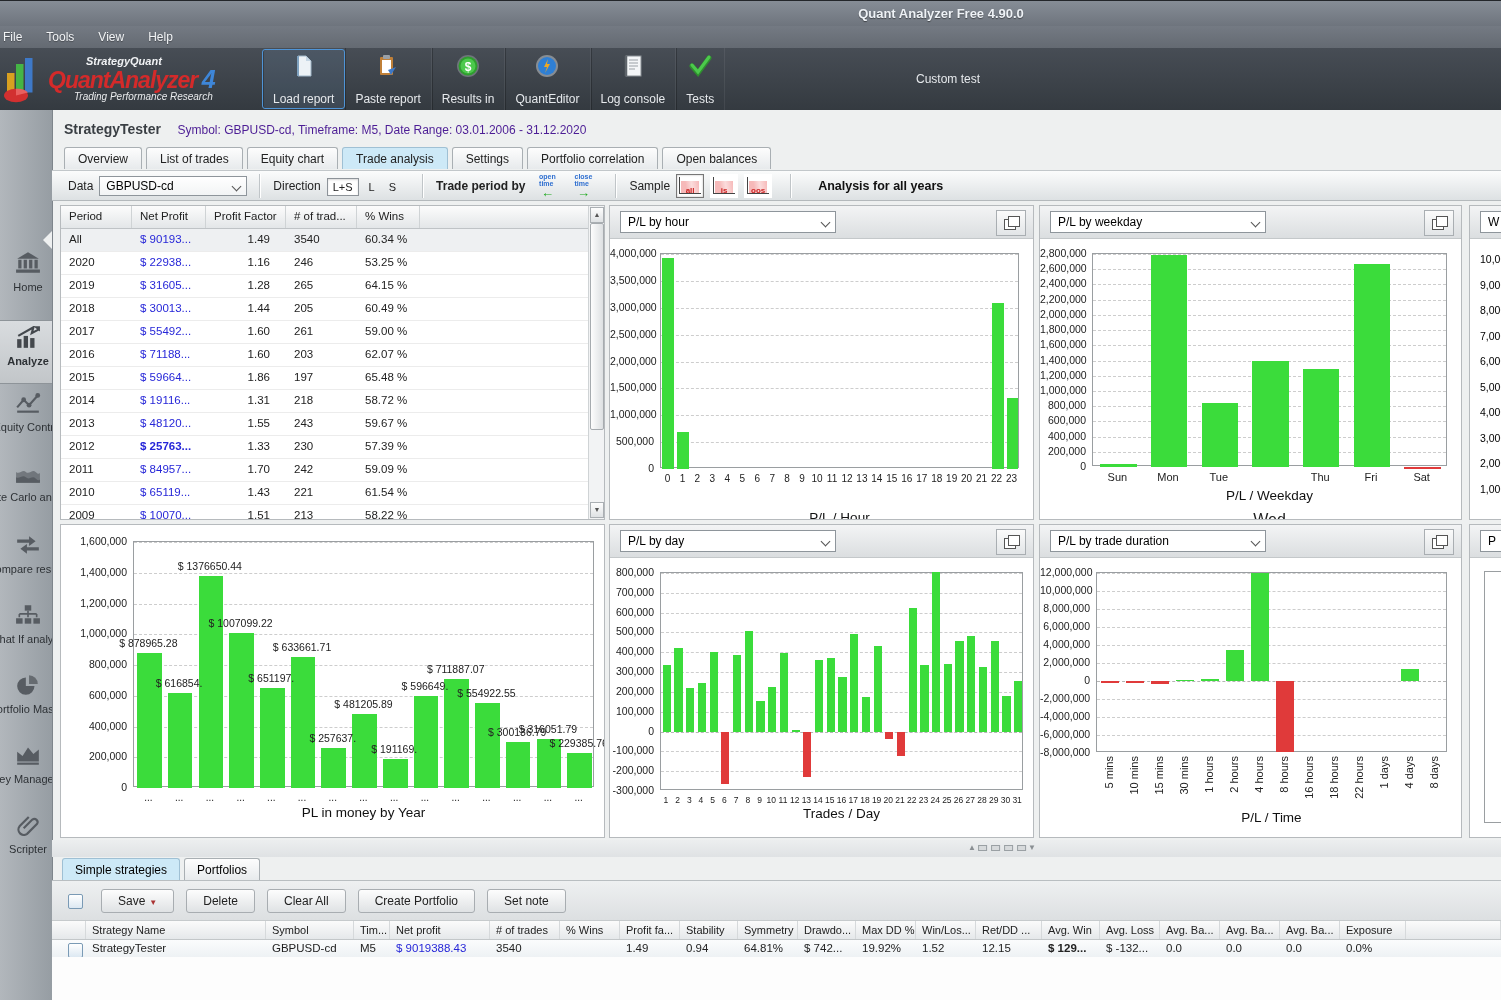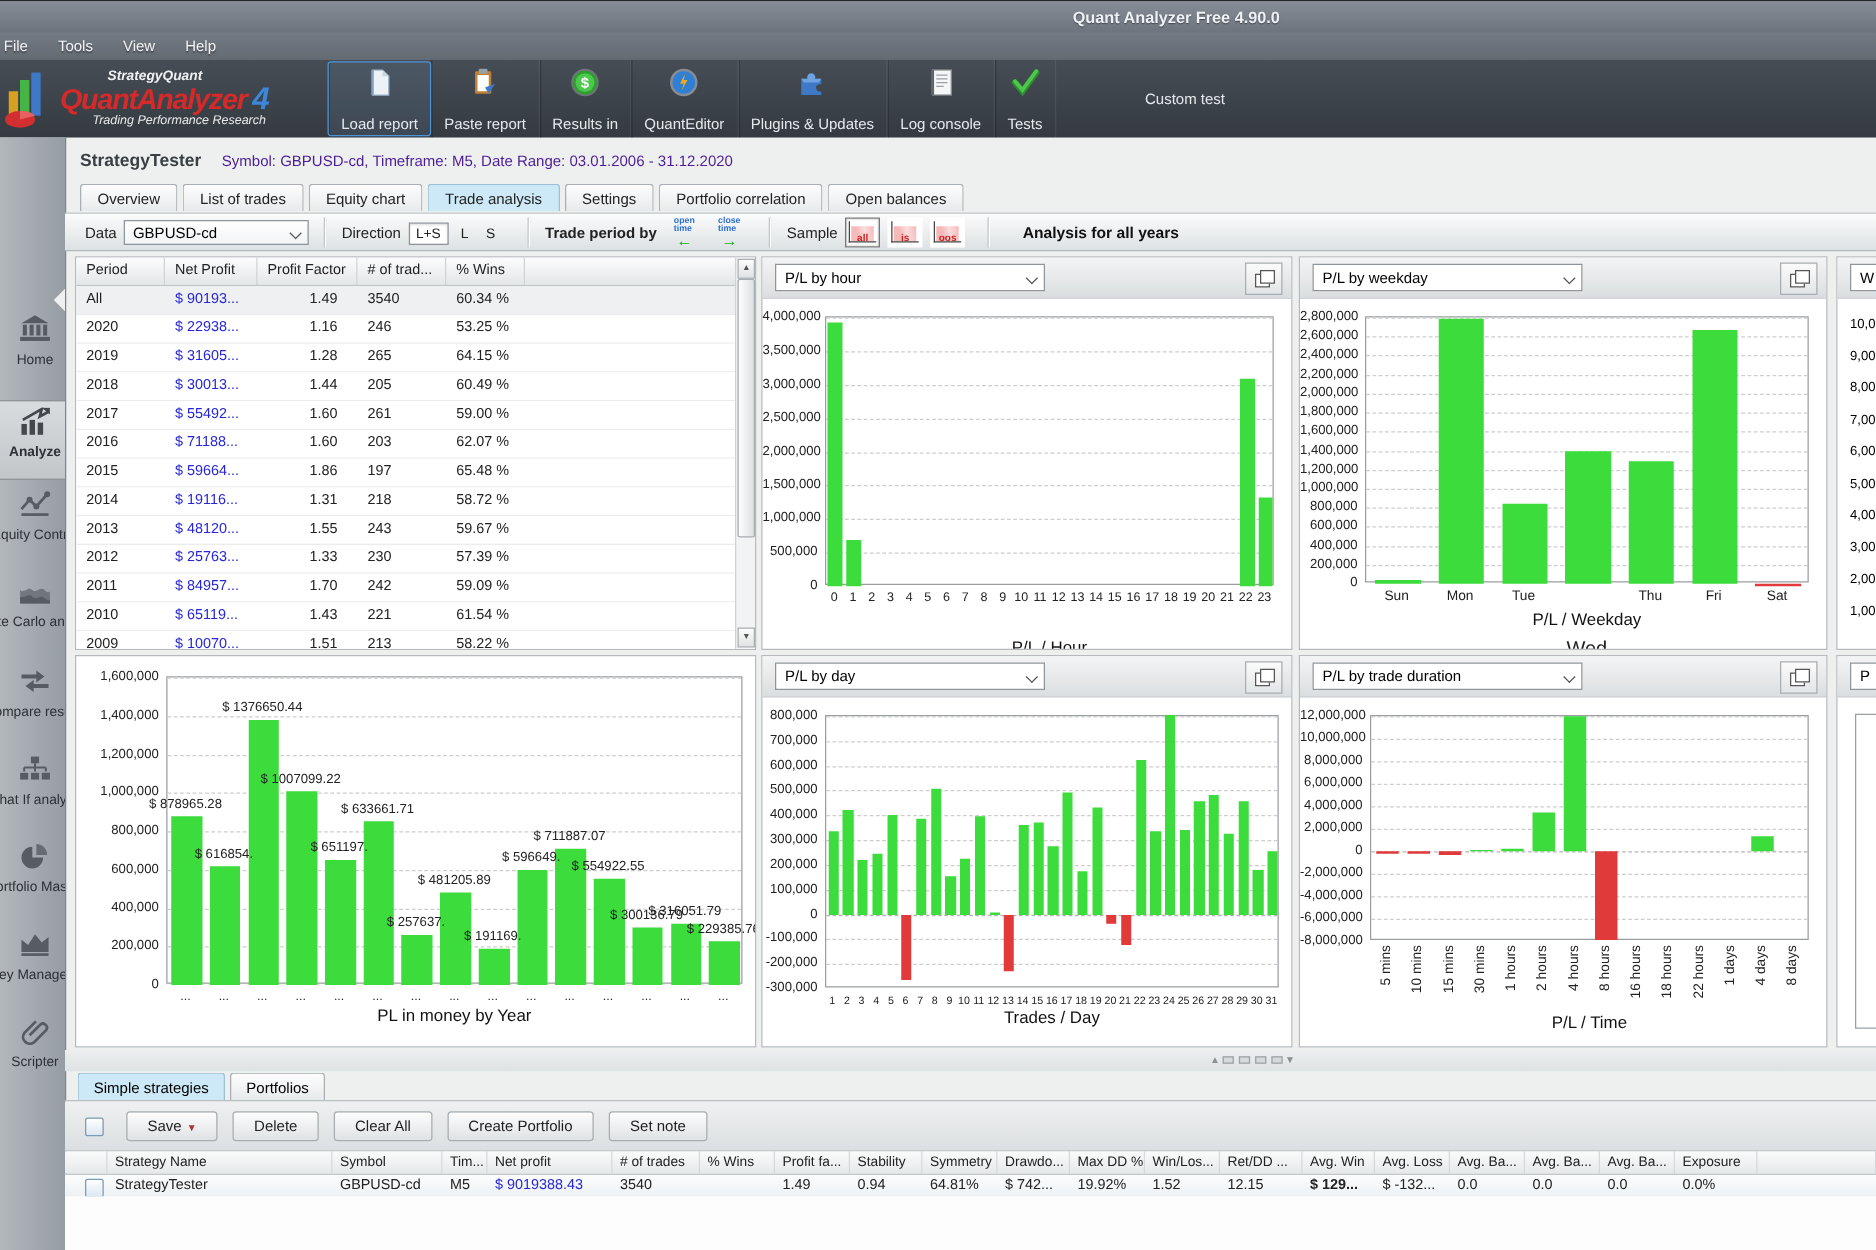--- a/index.html
+++ b/index.html
@@ -194,29 +194,20 @@
             <circle cx="12" cy="12" r="11" fill="#878d93"></circle>
             <circle cx="12" cy="12" r="9" fill="#2f7fd4"></circle>
             <path d="M13 5l-4 8h3l-2 6 5-9h-3z" fill="#f0a820"></path>
           </svg>
         </div>
         <div class="tlbl">QuantEditor</div>
       </div>
       <div class="tbtn">
         <div class="ticon">
           <svg width="24" height="24" viewBox="0 0 24 24">
-            <path d="M3 9h5a3.2 3.2 0 1 1 6 0h5v4.5a3 3 0 1 0 0 5.5V22H3z" fill="#3e79c8"></path>
-            <path d="M3 9h5a3.2 3.2 0 1 1 6 0h5l-2 3H5z" fill="#6ea2e0"></path>
-          </svg>
-        </div>
-        <div class="tlbl">Plugins &amp; Updates</div>
-      </div>
-      <div class="tbtn">
-        <div class="ticon">
-          <svg width="24" height="24" viewBox="0 0 24 24">
             <rect x="5" y="2" width="15" height="20" fill="#f4f6f8" stroke="#8a9095"></rect>
             <path d="M8 6h9M8 9h9M8 12h9M8 15h6" stroke="#9aa0a6"></path>
             <path d="M5 2v20" stroke="#5f656b" stroke-width="2.5"></path>
           </svg>
         </div>
         <div class="tlbl">Log console</div>
       </div>
       <div class="tbtn">
         <div class="ticon">
           <svg width="24" height="24" viewBox="0 0 24 24">
@@ -435,21 +426,21 @@
       </div>
       <div class="pt-row">
         <div class="pt-c" style="width: 71px;">2013</div>
         <div class="pt-c blue" style="width: 74px;">$ 48120...</div>
         <div class="pt-c right" style="width: 80px;">1.55</div>
         <div class="pt-c" style="width: 71px;">243</div>
         <div class="pt-c" style="width: 63px;">59.67 %</div>
       </div>
       <div class="pt-row">
         <div class="pt-c" style="width: 71px;">2012</div>
-        <div class="pt-c blue" style="width: 74px;">$ 25763...</div>
+        <div class="pt-c blue" style="width: 74px; font-weight: bold;">$ 25763...</div>
         <div class="pt-c right" style="width: 80px;">1.33</div>
         <div class="pt-c" style="width: 71px;">230</div>
         <div class="pt-c" style="width: 63px;">57.39 %</div>
       </div>
       <div class="pt-row">
         <div class="pt-c" style="width: 71px;">2011</div>
         <div class="pt-c blue" style="width: 74px;">$ 84957...</div>
         <div class="pt-c right" style="width: 80px;">1.70</div>
         <div class="pt-c" style="width: 71px;">242</div>
         <div class="pt-c" style="width: 63px;">59.09 %</div>

